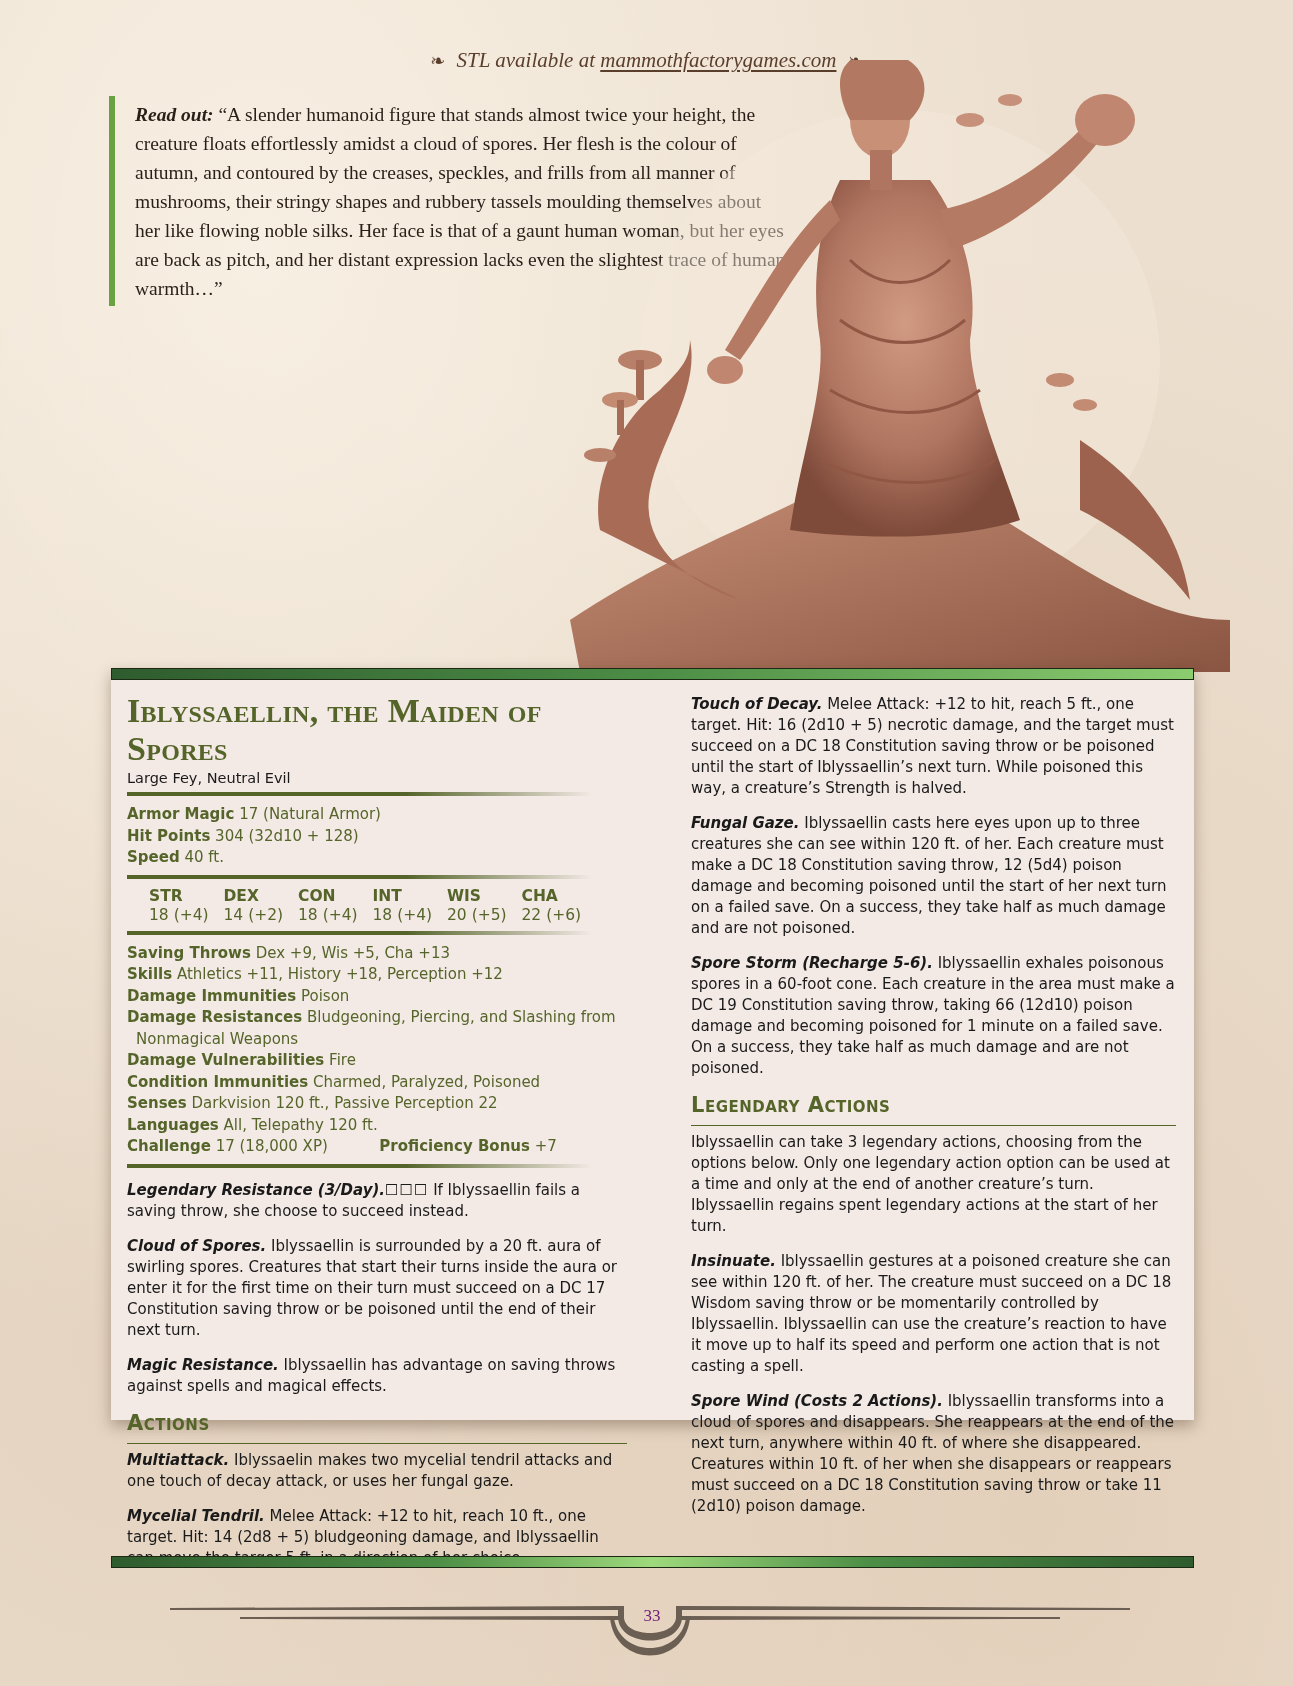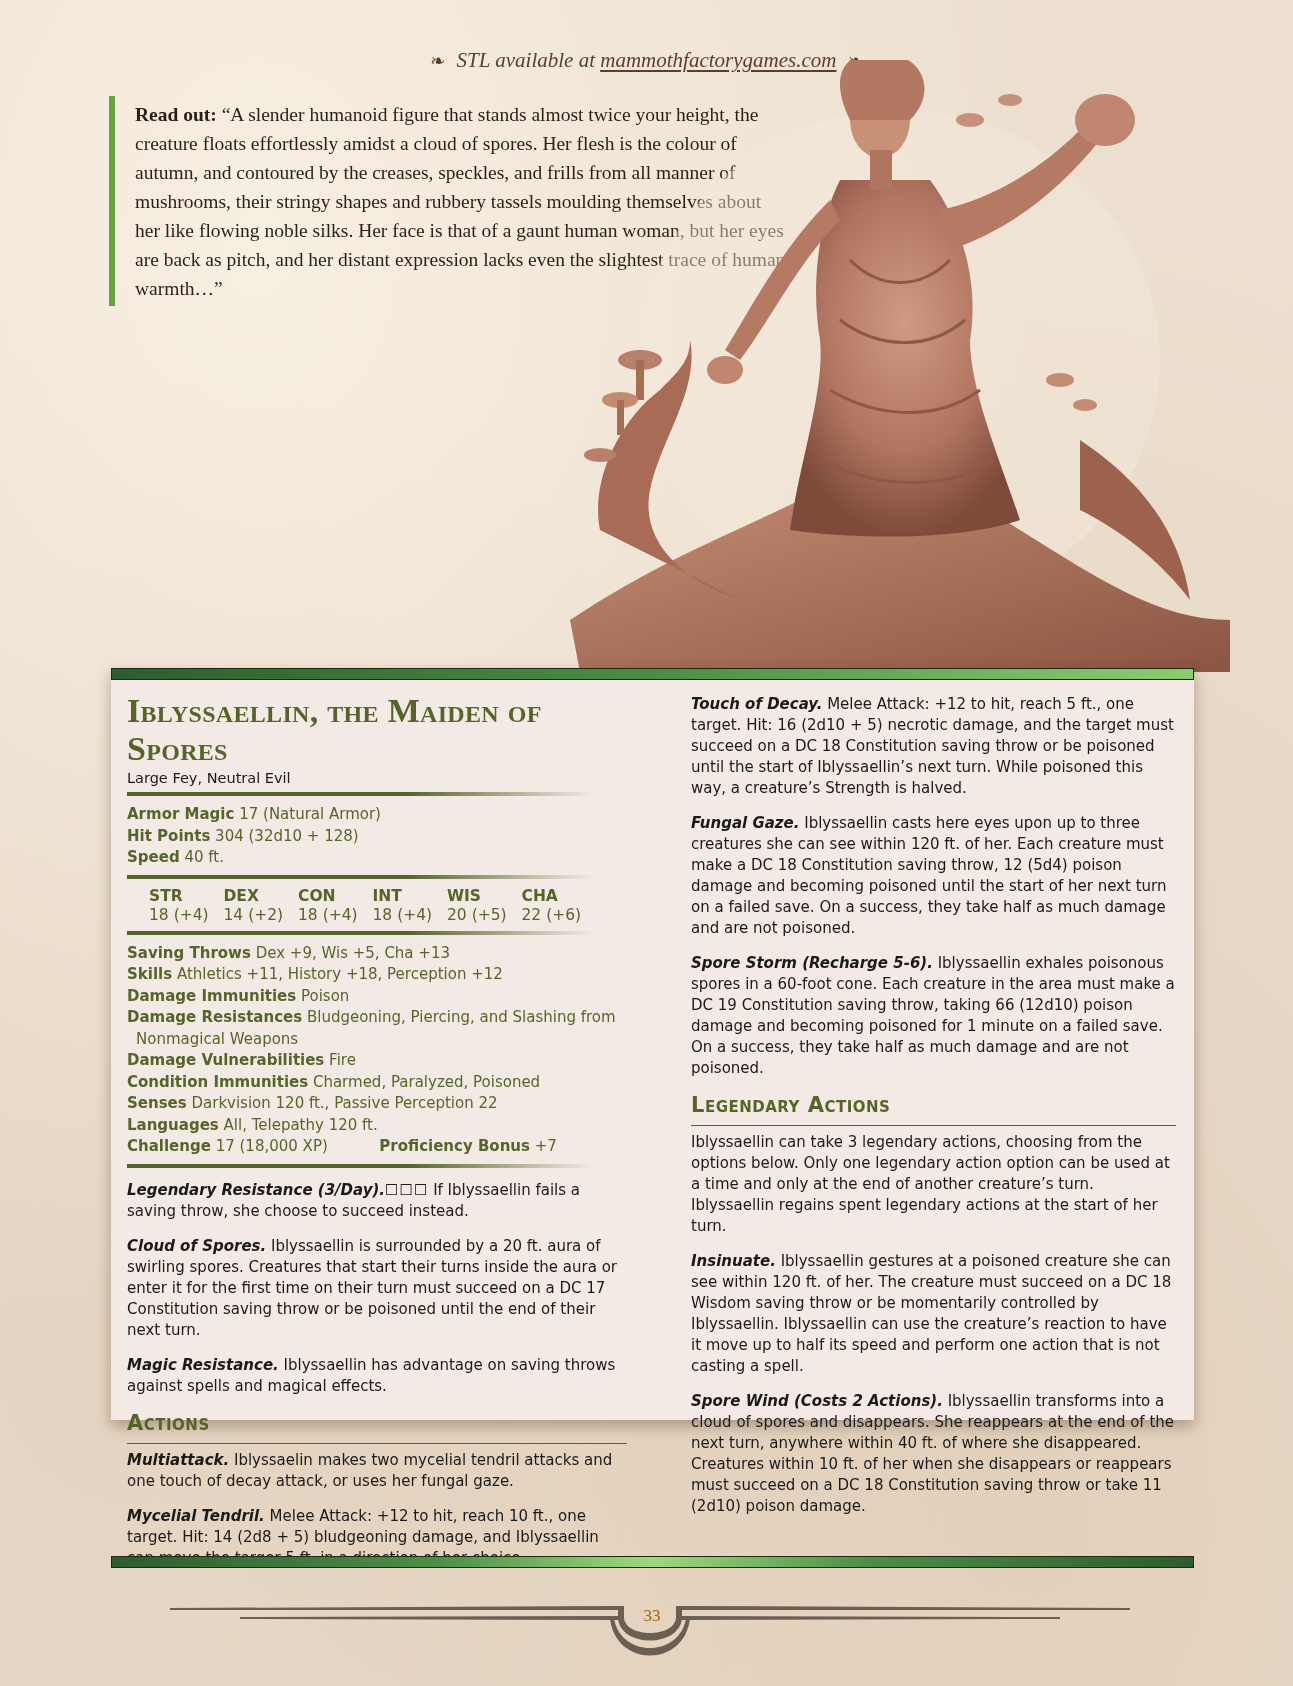--- a/index.html
+++ b/index.html
@@ -25,21 +25,21 @@
     .stl-line a { color: #5a3e2c; text-decoration: underline; text-underline-offset: 3px; margin-top: 9px; }
 
     
     .readout {
       position: absolute; left: 109px; top: 96px; width: 680px; height: 210px;
       border-left: 6px solid #6aa142;
       padding-left: 20px; padding-top: 4px;
       font-size: 19.5px; line-height: 29px; color: #2a1f18;
       font-family: "Liberation Serif", serif;
     }
-    .readout b { font-weight: bold; }
+    .readout b { font-style: italic; font-weight: bold; }
 
     
     .figure {
       position: absolute; left: 540px; top: 60px; width: 690px; height: 612px;
       overflow: hidden;
     }
     .figure svg { width: 100%; height: 100%; }
 
     
     .panel {
@@ -86,21 +86,21 @@
       font-family: "DejaVu Sans", sans-serif;
       font-variant: small-caps; font-weight: bold;
       color: #55652a; font-size: 21px; letter-spacing: 0.5px; line-height: 24px;
       border-bottom: 1.5px solid #55652a; padding-bottom: 8px; margin-bottom: 6px; margin-top: 6px;
     }
 
     
     .footer { position: absolute; left: 170px; top: 1598px; width: 960px; height: 70px; }
     .page-num {
       position: absolute; left: 638px; top: 1606px; width: 28px; text-align: center;
-      font-family: "Liberation Serif", serif; font-size: 17px; color: #a16207;
+      font-family: "Liberation Serif", serif; font-size: 17px; color: #701a75;
     }
   </style>
 </head>
 <body>
 
 <div class="stl-line">
   <span class="flourish">❧</span>
   <span>STL available at</span>
   <a>mammothfactorygames.com</a>
   <span class="flourish">❧</span>

